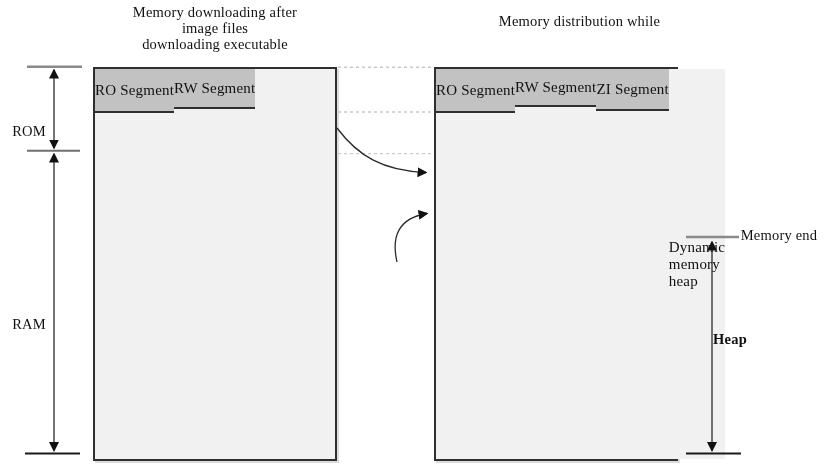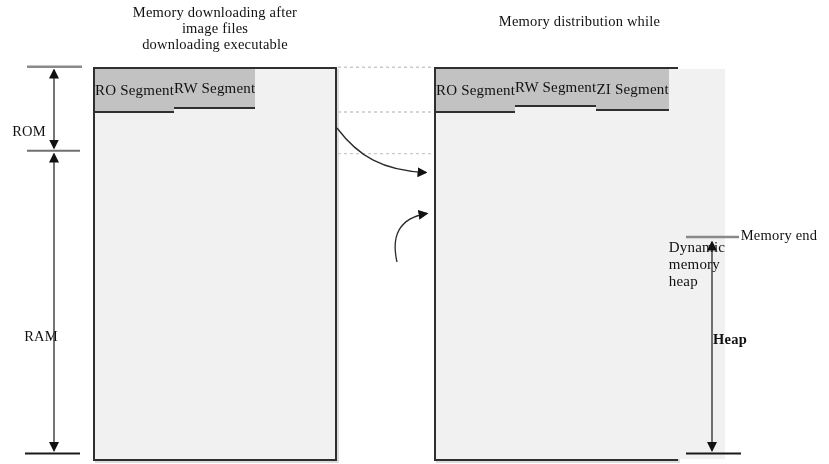--- a/index.html
+++ b/index.html
@@ -43,21 +43,21 @@
     font-size:15px;letter-spacing:.2px;
   }
   .seg.gray{background:var(--segment-gray);border-bottom:2px solid var(--box-border);}
   .seg.light{background:var(--segment-light);border-bottom:2px solid var(--box-border);}
   .seg.fill{flex:1 1 auto;background:var(--segment-light);border-bottom:none;}
   .side-label{
     position:absolute;font-size:14.5px;letter-spacing:.2px;
     text-align:center;white-space:nowrap;
   }
   .label-rom{left:6px;top:99px;width:46px;margin-top:24px;}
-  .label-ram{left:18px;top:316px;width:46px;margin-top:12px;}
+  .label-ram{left:6px;top:316px;width:46px;}
   .label-heap{left:707px;top:331px;width:46px;font-weight:bold;}
   .label-zi-end{left:729px;top:227px;width:100px;line-height:17px;white-space:normal;}
   svg.overlay{position:absolute;inset:0;pointer-events:none;}
 </style>
 </head>
 <body>
 
 <div class="canvas">
 
   <div class="title title-left">

